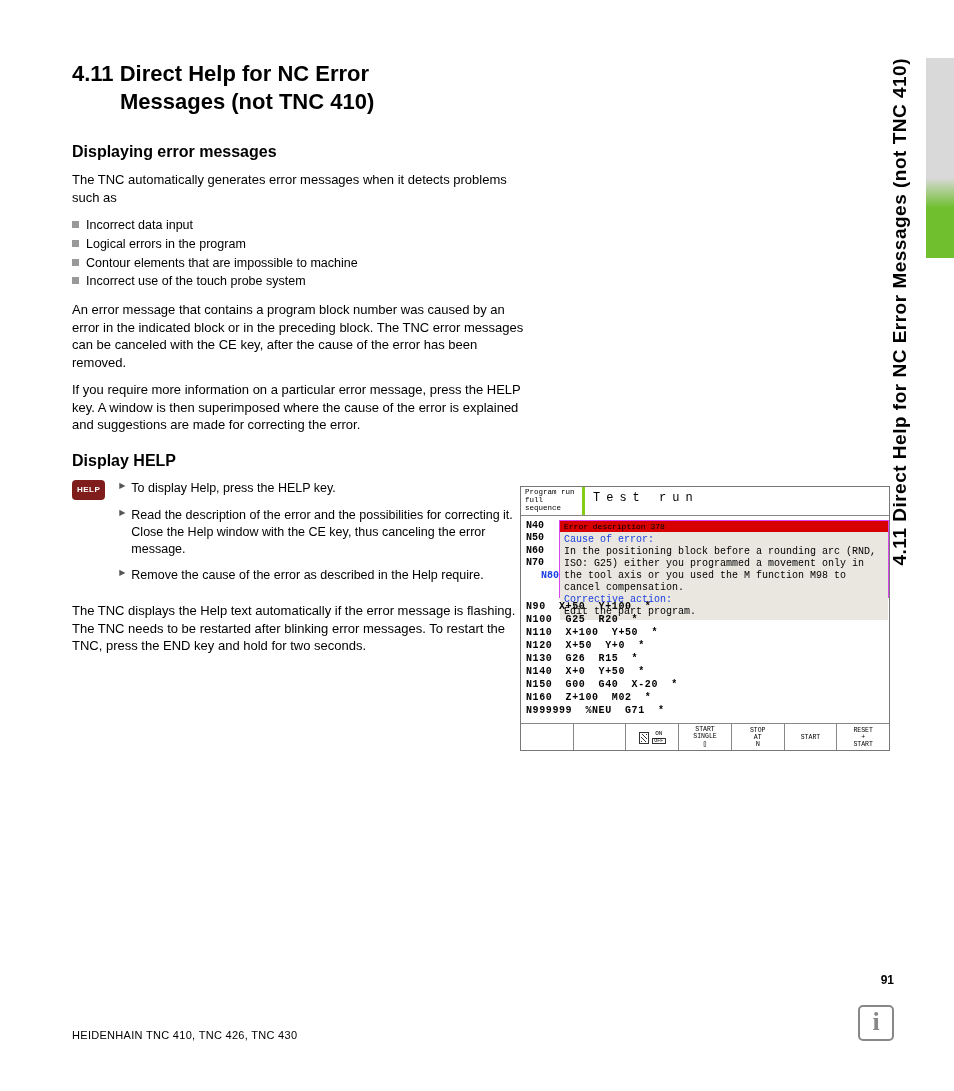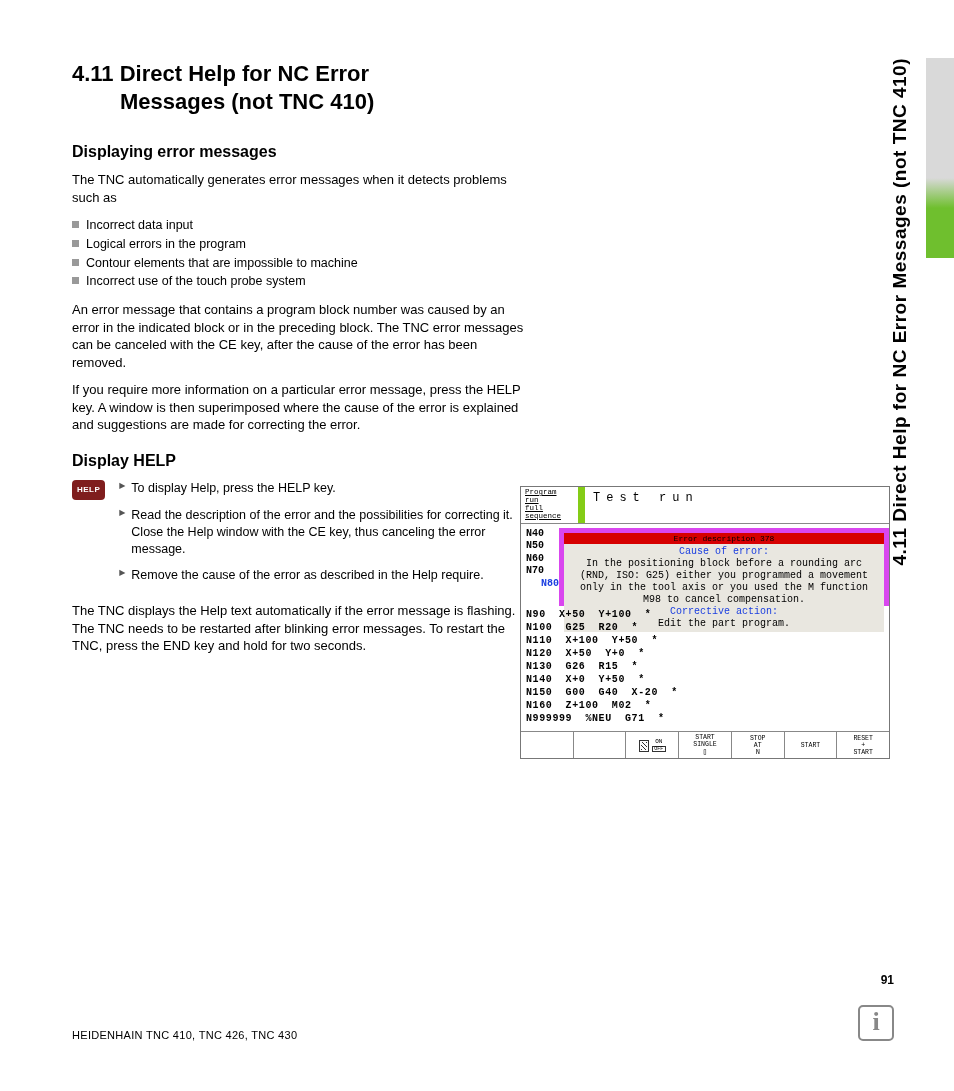--- a/index.html
+++ b/index.html
@@ -143,45 +143,43 @@
     border: 1px solid #777;
     font-family: "Courier New", monospace;
     font-size: 9px;
     background: #fff;
   }
   .tnc-header { display: flex; border-bottom: 1px solid #888; }
   .tnc-header-left {
     font-size: 7.5px;
     line-height: 1.05;
     padding: 2px 4px;
-    border-right: 7px solid #84cc16;
+    border-right: 3px solid #84cc16;
     width: 64px;
-    text-decoration: underline;
   }
   .tnc-header-right {
     font-size: 12px;
     letter-spacing: 6px;
     padding: 4px 8px;
     font-weight: normal;
   }
   .tnc-body { display: flex; padding: 2px 0 0 0; height: 84px; }
   .tnc-lines {
     width: 38px;
     font-family: "Courier New", monospace;
     font-size: 10px;
     font-weight: bold;
     line-height: 1.25;
     padding: 2px 0 2px 5px;
   }
   .tnc-lines .blue { color: #1a3ee0; text-align: right; }
   .tnc-err-box {
     flex: 1;
     margin: 2px 0 2px 0;
-    border: 5px solid #d946ef;
-    text-align: center;
+    border: 1px solid #d946ef;
   }
   .tnc-err-title {
     background: #d60000;
     color: #000;
     font-size: 8px;
     padding: 1px 4px;
     font-weight: normal;
   }
   .tnc-err-body {
     background: #e9e7e0;

